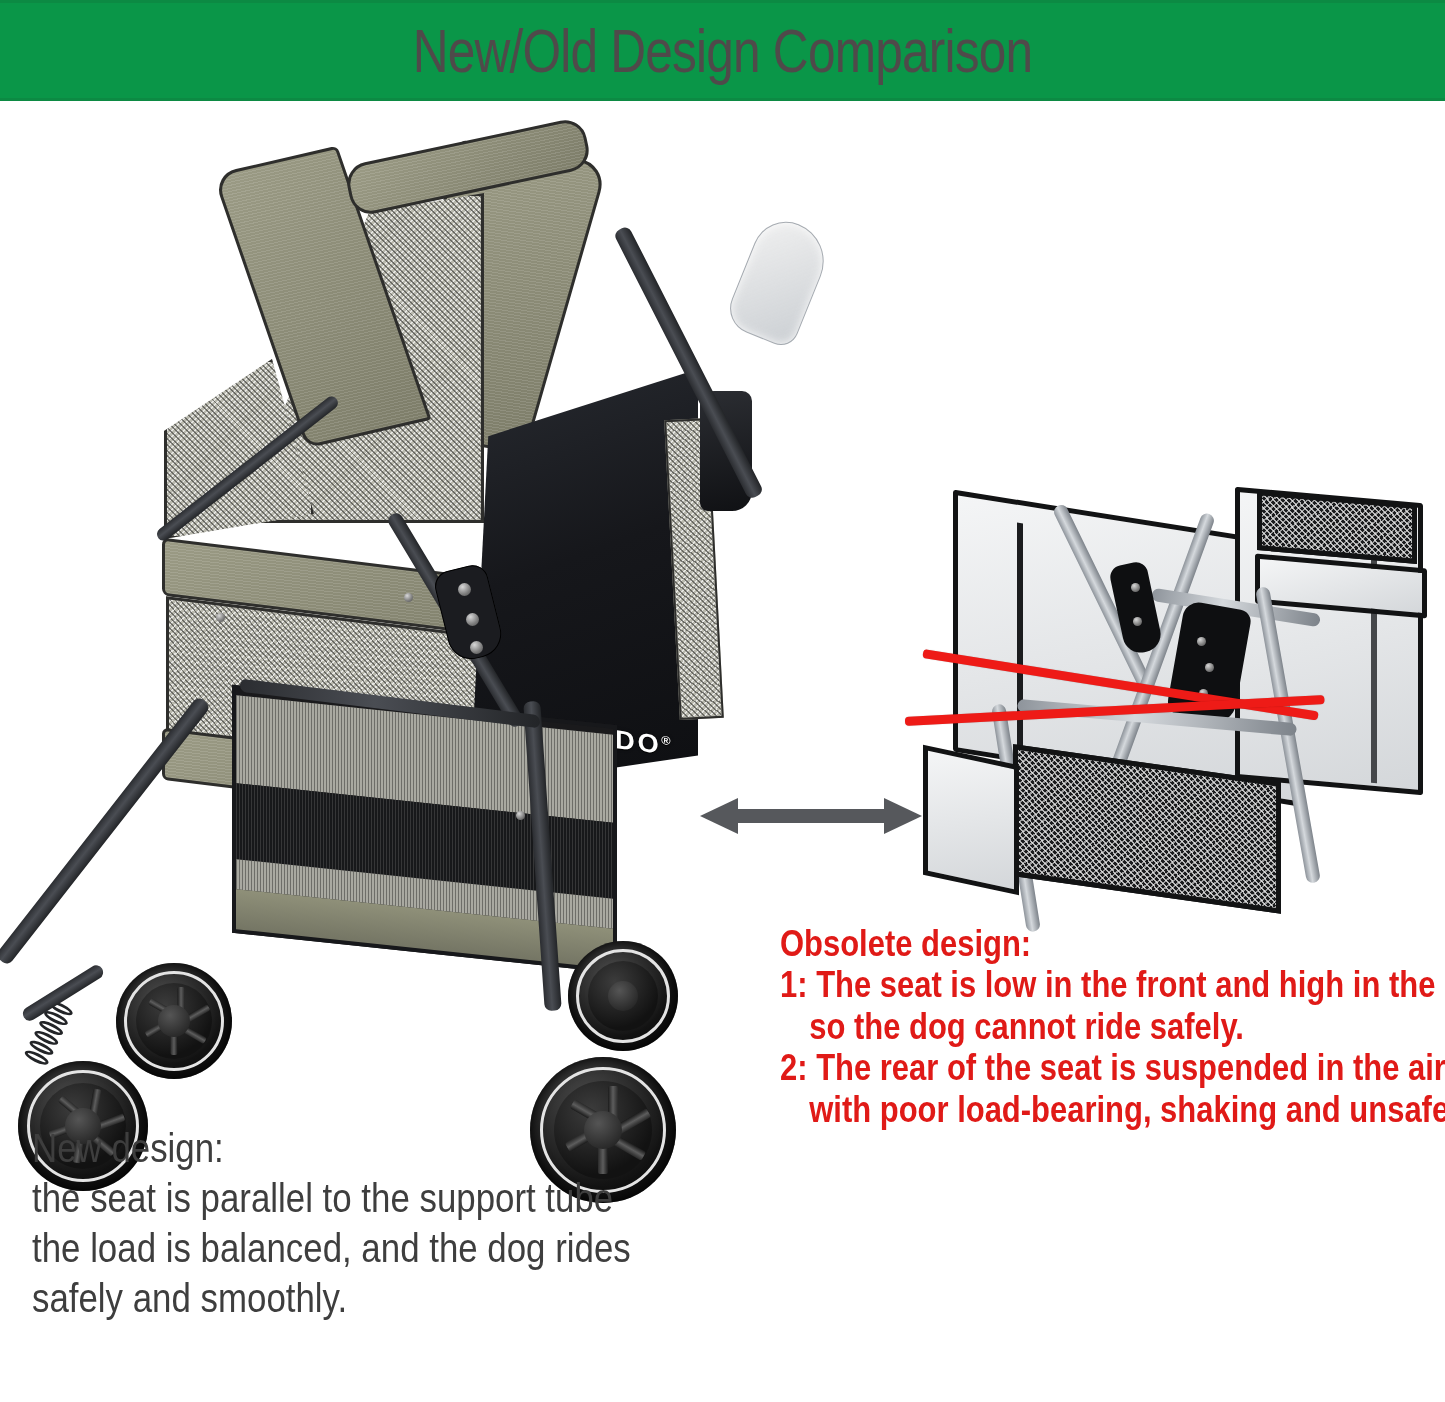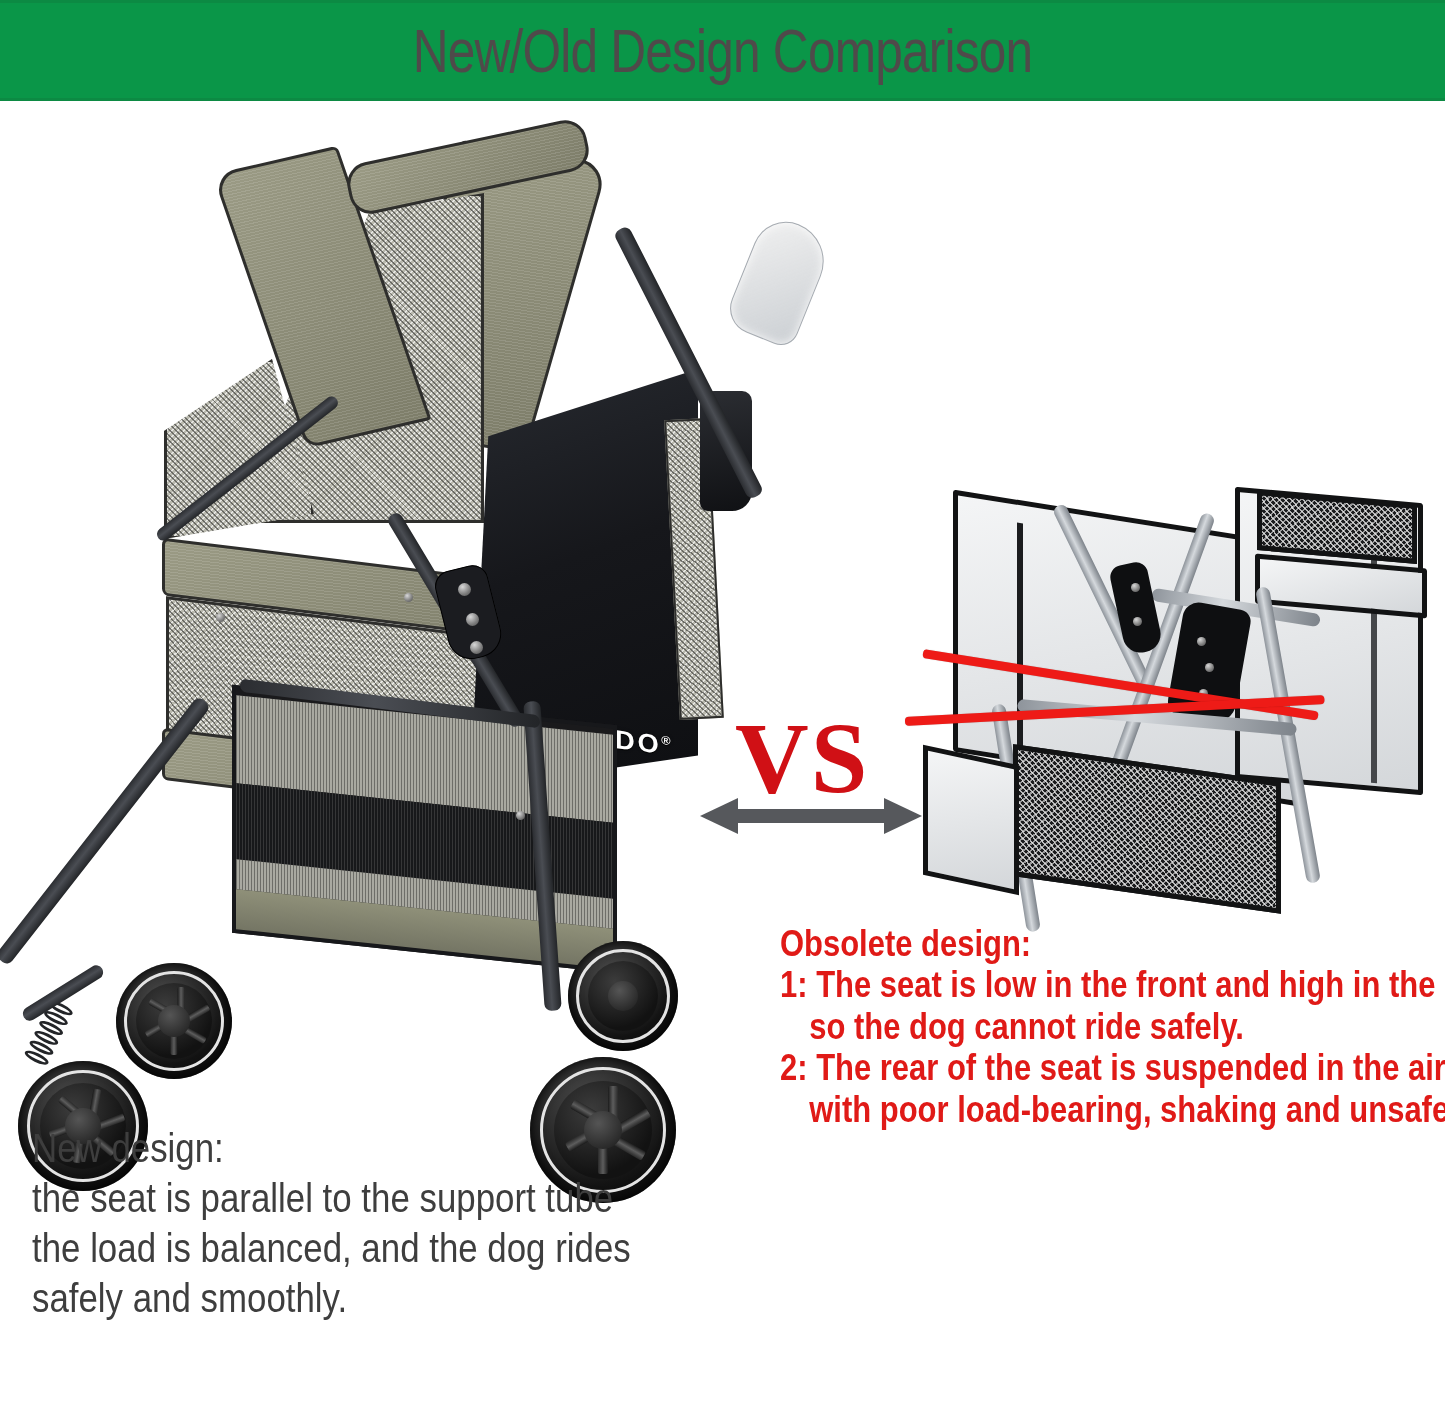--- a/index.html
+++ b/index.html
@@ -279,21 +279,20 @@
       <div class="spoke" style="left:50%;top:50%;width:10px;height:44px;transform:rotate(0deg)   translateX(-50%);"></div>
       <div class="spoke" style="left:50%;top:50%;width:10px;height:44px;transform:rotate(60deg)  translateX(-50%);"></div>
       <div class="spoke" style="left:50%;top:50%;width:10px;height:44px;transform:rotate(120deg) translateX(-50%);"></div>
       <div class="spoke" style="left:50%;top:50%;width:10px;height:44px;transform:rotate(180deg) translateX(-50%);"></div>
       <div class="spoke" style="left:50%;top:50%;width:10px;height:44px;transform:rotate(240deg) translateX(-50%);"></div>
       <div class="spoke" style="left:50%;top:50%;width:10px;height:44px;transform:rotate(300deg) translateX(-50%);"></div>
       <div class="hub" style="left:54px;top:54px;width:38px;height:38px;"></div>
     </div>
   </div>
 
-  <div id="vs">VS</div>
   <div id="arrow">
     <div class="hl"></div>
     <div class="bar"></div>
     <div class="hr"></div>
   </div>
 
   <div id="old-stroller">
 
     <div class="o-panel" style="left:48px;top:106px;width:346px;height:262px;
                 transform:skewY(9deg);border-radius:3px;"></div>

